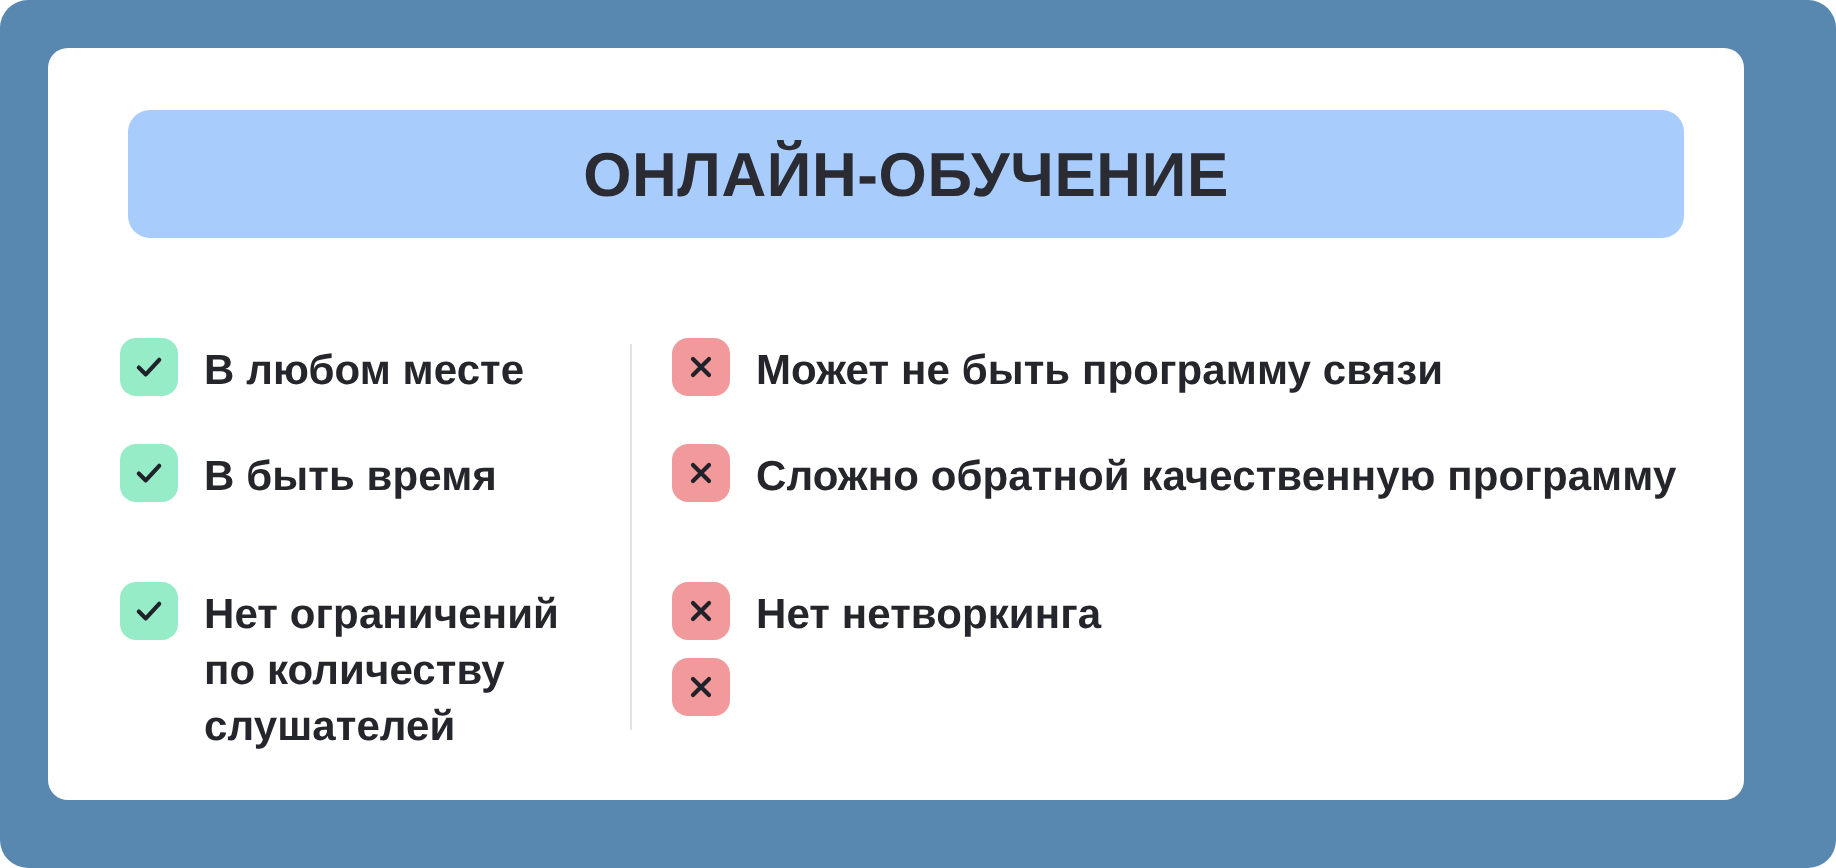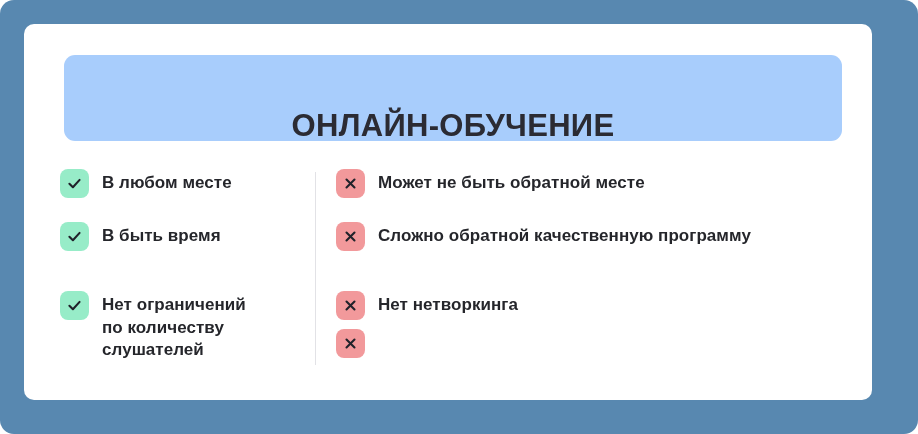--- a/index.html
+++ b/index.html
@@ -32,25 +32,25 @@
     background: #ffffff;
     border-radius: 10px;
     box-sizing: border-box;
   }
 
   #header-bar {
     position: absolute;
     left: 40px;
     top: 31px;
     width: 778px;
-    height: 86px;
+    height: 64px;
     background: #a8cdfc;
     border-radius: 11px;
     display: flex;
-    align-items: flex-end;
+    align-items: center;
     justify-content: center;
     box-sizing: border-box;
   }
 
   #header-title {
     font-size: 31px;
     font-weight: bold;
     color: #2b2b33;
     letter-spacing: 0.3px;
     line-height: 1;
@@ -102,21 +102,21 @@
     align-items: center;
     justify-content: center;
     margin-top: 1px;
   }
   .badge-check { background: #97ecc8; }
   .badge-cross { background: #f2999b; }
   .badge svg { display: block; }
 
   .row-label {
     margin-left: 13px;
-    font-size: 17px;
+    font-size: 21px;
     font-weight: bold;
     color: #25262b;
     line-height: 1.33;
     letter-spacing: 0.05px;
     padding-top: 4px;
     white-space: pre-line;
   }
   #col-left  .row-label { max-width: 196px; }
   #col-right .row-label { white-space: nowrap; }
 </style>
@@ -168,21 +168,21 @@
       </div>
 
       <div class="col" id="col-right">
 
         <div class="list-row r0">
           <span class="badge badge-cross">
             <svg width="15" height="15" viewBox="0 0 15 15" aria-hidden="true">
               <path d="M3.5 3.5 L11.5 11.5 M11.5 3.5 L3.5 11.5" fill="none" stroke="#20222a" stroke-width="2.1" stroke-linecap="round"></path>
             </svg>
           </span>
-          <span class="row-label">Может не быть обратной месте</span>
+          <span class="row-label">Может не быть программу связи</span>
         </div>
 
         <div class="list-row r1">
           <span class="badge badge-cross">
             <svg width="15" height="15" viewBox="0 0 15 15" aria-hidden="true">
               <path d="M3.5 3.5 L11.5 11.5 M11.5 3.5 L3.5 11.5" fill="none" stroke="#20222a" stroke-width="2.1" stroke-linecap="round"></path>
             </svg>
           </span>
           <span class="row-label">Сложно обратной качественную программу</span>
         </div>

